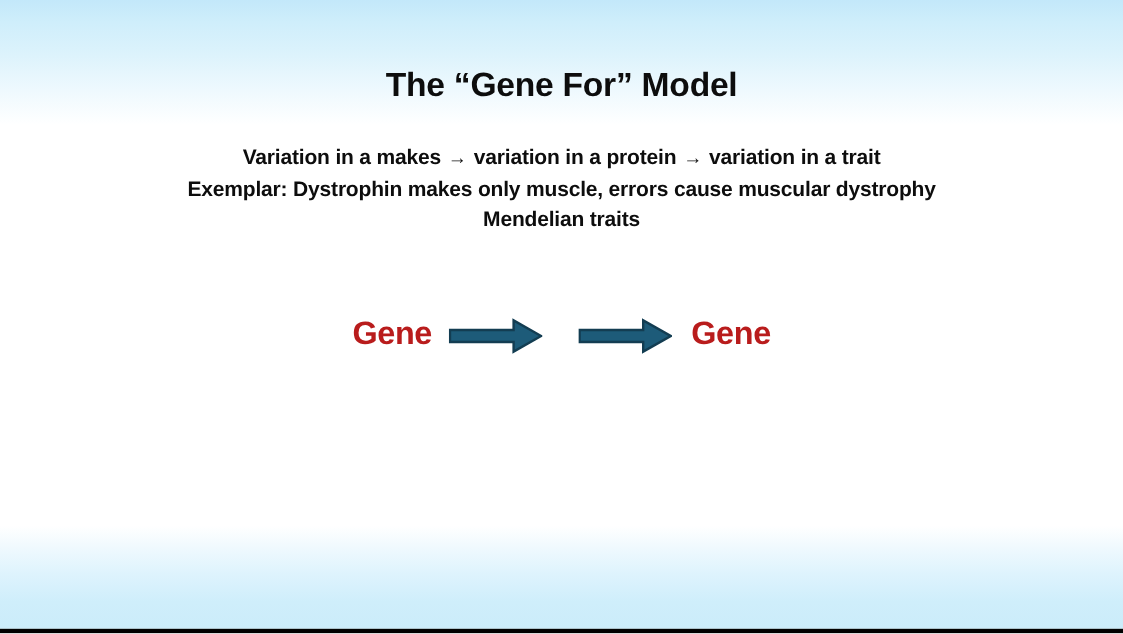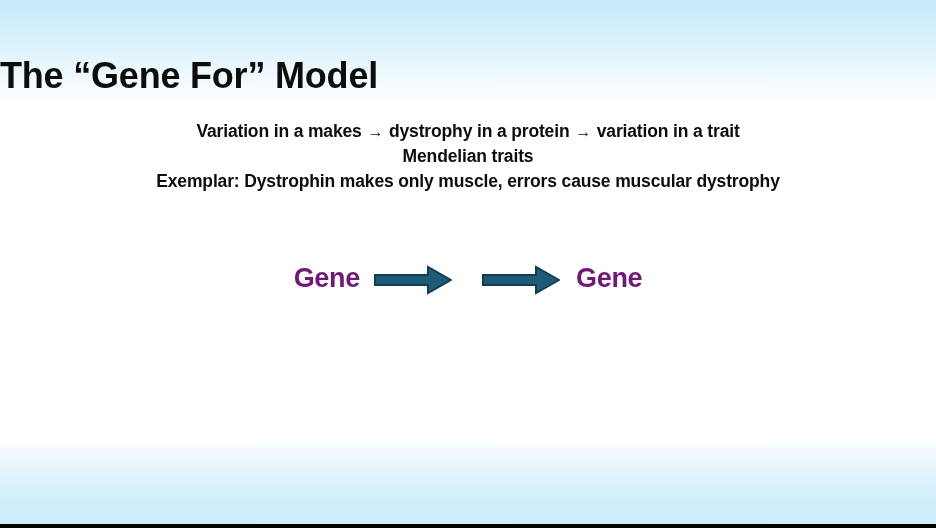--- a/index.html
+++ b/index.html
@@ -66,22 +66,22 @@
     top: 0;
     width: 936px;
     height: 528px;
   }
 
   .slide-title {
     position: absolute;
     left: 0;
     top: 55px;
     width: 936px;
-    text-align: left;
-    font-size: 36px;
+    text-align: center;
+    font-size: 28px;
     font-weight: bold;
     color: #0d0d0d;
     letter-spacing: -0.2px;
   }
 
   .body-block {
     position: absolute;
     left: 0;
     top: 119px;
     width: 936px;
@@ -110,21 +110,21 @@
     top: 258px;
     width: 936px;
     display: flex;
     align-items: center;
     justify-content: center;
   }
 
   .flow-node {
     font-size: 27px;
     font-weight: bold;
-    color: #701a75;
+    color: #b91c1c;
     letter-spacing: -0.3px;
     line-height: 40px;
   }
 
   .flow-arrow {
     display: block;
     margin: 3px 14px 0 14px;
   }
 
   .flow-arrow.arrow-2 {
@@ -142,28 +142,28 @@
 
   <div class="content-layer">
 
     <div class="slide-title">The “Gene For” Model</div>
 
     <div class="body-block">
 
       <div class="body-line">
         <span>Variation in a makes</span>
         <span class="arrow-glyph">→</span>
-        <span>dystrophy in a protein</span>
+        <span>variation in a protein</span>
         <span class="arrow-glyph">→</span>
         <span>variation in a trait</span>
       </div>
 
+      <div class="body-line">Exemplar: Dystrophin makes only muscle, errors cause muscular dystrophy</div>
+
       <div class="body-line">Mendelian traits</div>
-
-      <div class="body-line">Exemplar: Dystrophin makes only muscle, errors cause muscular dystrophy</div>
 
     </div>
 
     <div class="flow-diagram">
 
       <span class="flow-node">Gene</span>
 
       <svg class="flow-arrow arrow-1" width="78" height="32" viewBox="0 0 78 32">
         <polygon points="1,11 54,11 54,3 77,16 54,29 54,21 1,21" fill="#1d5b79" stroke="#133d52" stroke-width="2" stroke-linejoin="miter"></polygon>
       </svg>

